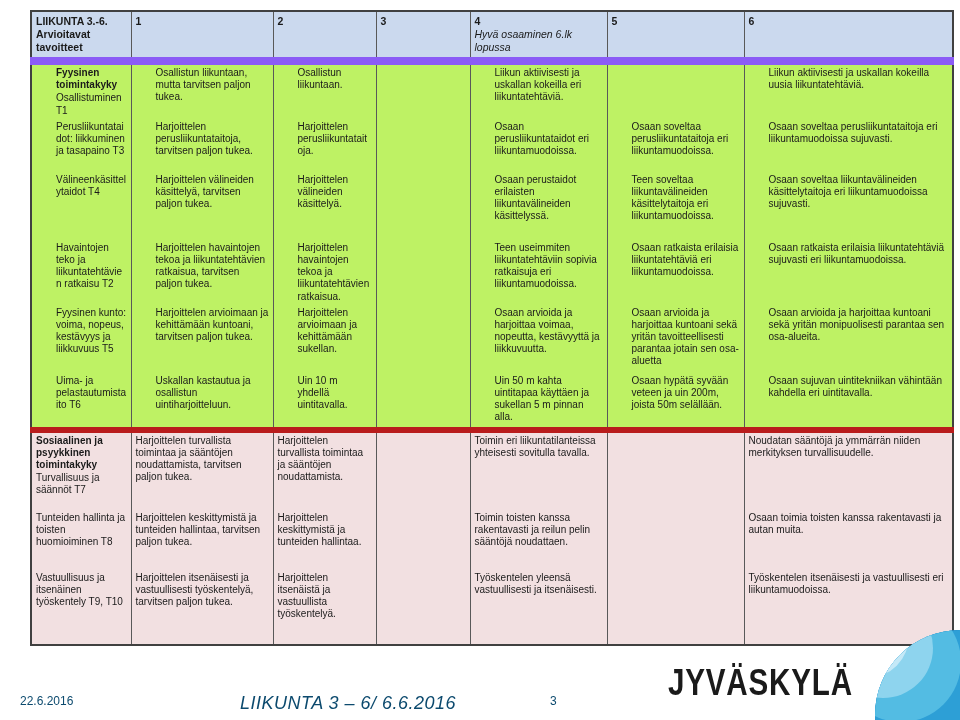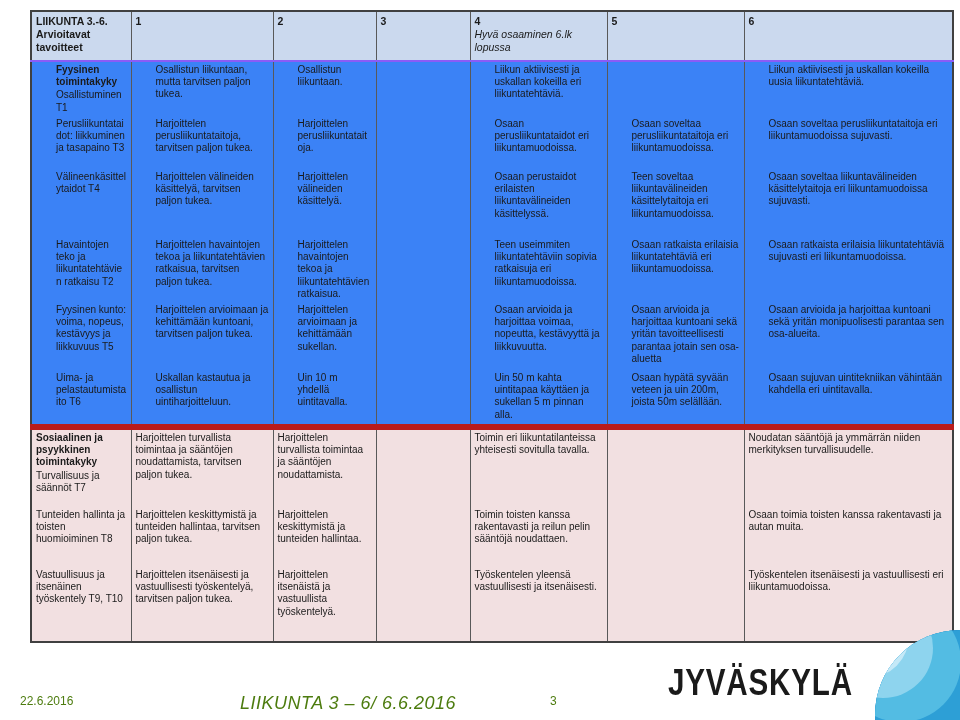--- a/index.html
+++ b/index.html
@@ -25,43 +25,43 @@
     vertical-align: top;
     padding: 2px 4px 2px 4px;
     font-size: 10px;
     line-height: 1.22;
     text-align: left;
     overflow-wrap: break-word;
     word-wrap: break-word;
   }
   .grade-table thead th {
     background: #cbd9ee;
-    border-bottom: 2px solid #8b5cf6;
+    border-bottom: 8px solid #8b5cf6;
     font-weight: bold;
     font-size: 10.5px;
     padding-top: 3px;
   }
   .hdr-sub { font-weight: normal; font-style: italic; }
-  tr.phys td { background: #3b82f6; padding-left: 24px; }
+  tr.phys td { background: #bef264; padding-left: 24px; }
   tr.soc  td { background: #f2e0e1; }
   tr.sec-first td { border-top: 6px solid #b91c1c; }
   .sec-title { font-weight: bold; margin-bottom: 1px; }
   .h50 { height: 50px; }
   .h55 { height: 55px; }
   .h53 { height: 53px; }
   .h68 { height: 68px; }
   .h64 { height: 64px; }
   .h57 { height: 57px; }
   .h80 { height: 80px; }
   .h60 { height: 60px; }
   .h75 { height: 75px; }
 
   .footer-date, .footer-title, .footer-page {
     position: absolute;
-    color: #4d7c0f;
+    color: #0c4a6e;
   }
   .footer-date  { left: 20px;  top: 694px; font-size: 12px; }
   .footer-title { left: 240px; top: 693px; font-size: 18px; letter-spacing: 0.5px; font-style: italic; }
   .footer-page  { left: 550px; top: 694px; font-size: 12px; }
   .logo-text {
     position: absolute;
     left: 668px; top: 662px;
     font-size: 37px;
     font-weight: bold;
     color: #1a1a1a;

